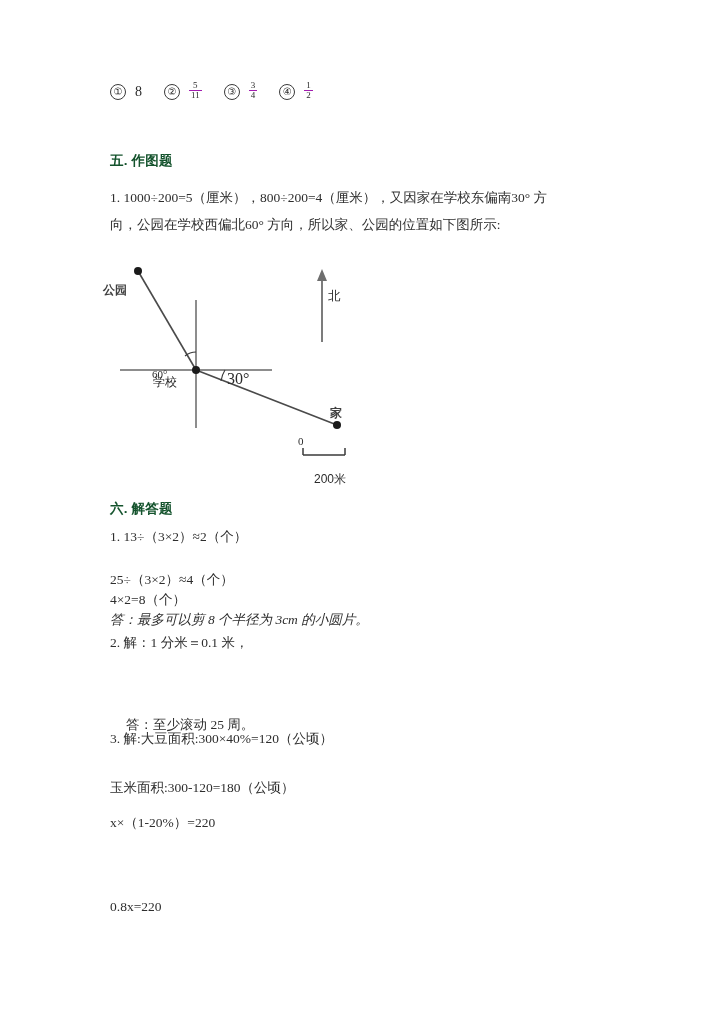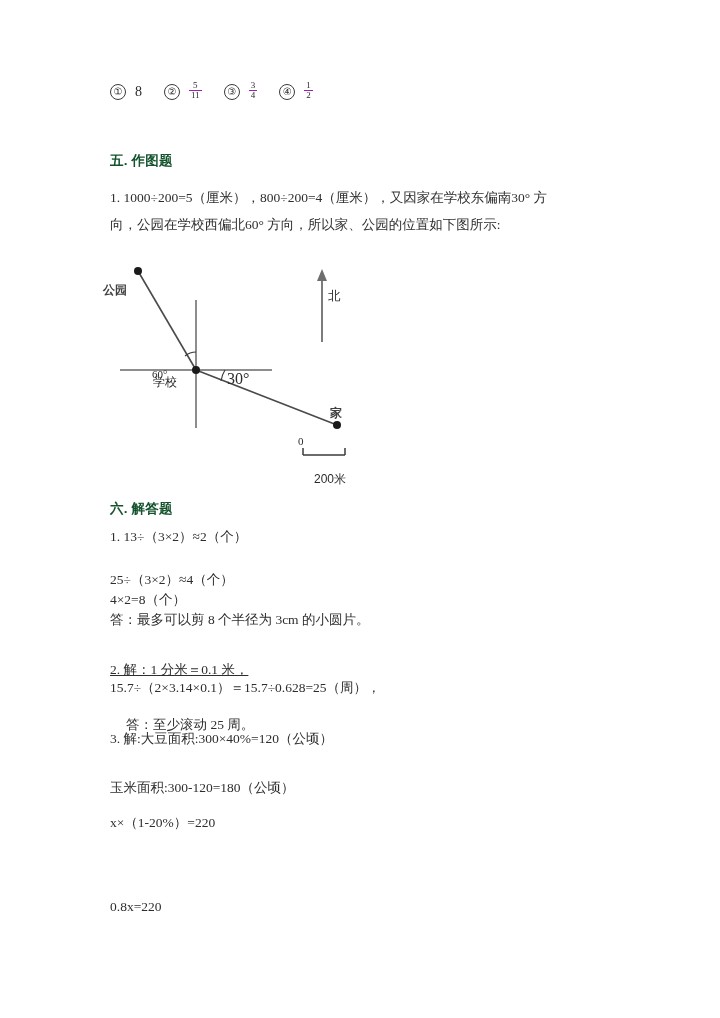--- a/index.html
+++ b/index.html
@@ -209,24 +209,23 @@
     <span class="fig-label red lbl-home">家</span>
     <span class="fig-label dark lbl-zero">0</span>
     <span class="fig-label dark lbl-scale">200米</span>
   </div>
 
   <div class="section-title" id="sec6-title">六. 解答题</div>
 
   <div class="para" style="top:527px;">1. 13÷（3×2）≈2（个）</div>
   <div class="para tight" style="top:572px;">25÷（3×2）≈4（个）</div>
   <div class="para tight" style="top:592px;">4×2=8（个）</div>
-  <div class="para tight" style="top:612px;">答：最多可以剪 8 个半径为 3cm 的小圆片。</div>
-
-  <div class="para" style="top:660px;text-decoration:underline;">2. 解：1 分米＝0.1 米，</div>
-  <div class="para" style="top:678px;">15.7÷（2×3.14×0.1）＝15.7÷0.628=25（周），</div>
+  <div class="para tight" style="top:612px;font-style:italic;">答：最多可以剪 8 个半径为 3cm 的小圆片。</div>
+
+  <div class="para" style="top:633px;">2. 解：1 分米＝0.1 米，</div>
   <div class="para" style="top:715px;margin-left:16px;">答：至少滚动 25 周。</div>
 
   <div class="para" style="top:729px;">3. 解:大豆面积:300×40%=120（公顷）</div>
   <div class="para" style="top:778px;">玉米面积:300-120=180（公顷）</div>
   <div class="para" style="top:813px;">x×（1-20%）=220</div>
   <div class="para" style="top:897px;">0.8x=220</div>
 
 </div>
 
 </body></html>

